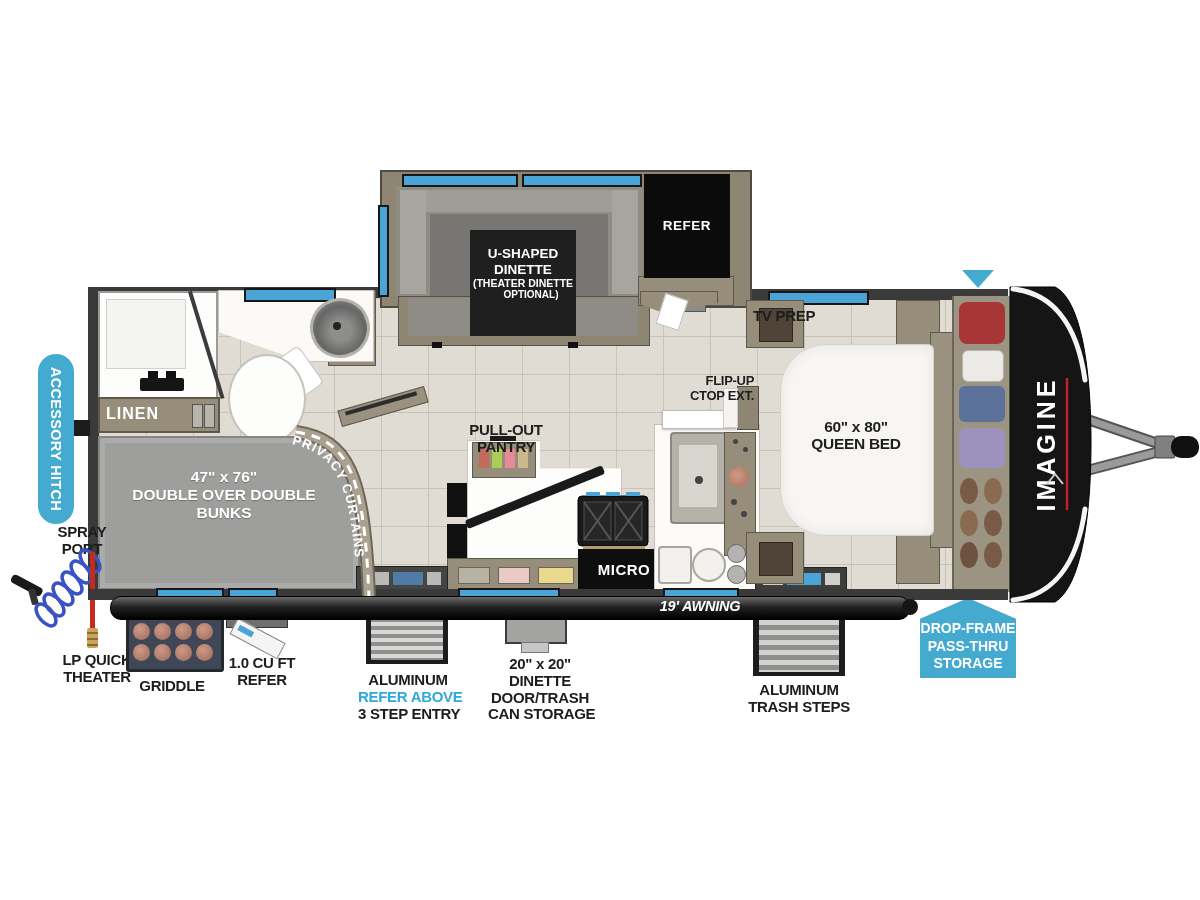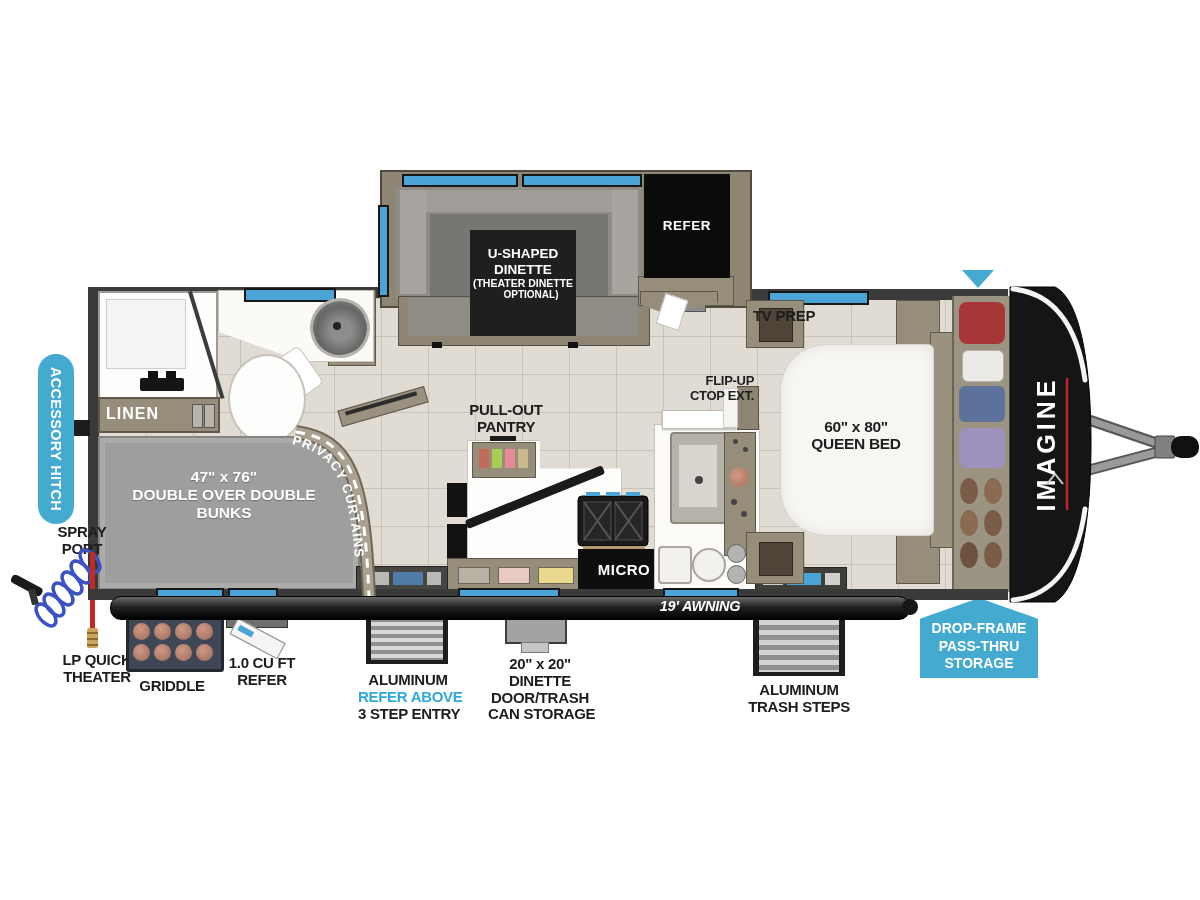--- a/index.html
+++ b/index.html
@@ -197,21 +197,21 @@
               border-radius:46px 6px 6px 46px;box-shadow:inset 0 0 14px rgba(0,0,0,.08);"></div>
   <div class="lbl" style="left:796px;top:418px;width:120px;font-size:15.5px;">
     <div>60" x 80"</div>
     <div>QUEEN BED</div>
   </div>
   <div class="lbl" style="left:753px;top:308px;">TV PREP</div>
   <div class="lbl" style="left:664px;top:374px;width:90px;font-size:13px;text-align:right;">
     <div>FLIP-UP</div>
     <div>CTOP EXT.</div>
   </div>
-  <div class="lbl" style="left:454px;top:402px;width:104px;text-align:center;">
+  <div class="lbl" style="left:454px;top:422px;width:104px;text-align:center;">
     <div>PULL-OUT</div>
     <div>PANTRY</div>
   </div>
 
   <div class="abs" style="left:952px;top:296px;width:56px;height:296px;background:#9c9483;border-left:2px solid #6c665a;">
     <div style="position:absolute;left:5px;top:6px;width:46px;height:42px;background:#a83636;border-radius:8px;"></div>
     <div style="position:absolute;left:8px;top:54px;width:40px;height:30px;background:#eceae6;border:1px solid #b5b2ac;border-radius:6px;"></div>
     <div style="position:absolute;left:5px;top:90px;width:46px;height:36px;background:#5d729a;border-radius:6px;"></div>
     <div style="position:absolute;left:5px;top:132px;width:46px;height:40px;background:#9d92bd;border-radius:8px;"></div>
     <div style="position:absolute;left:6px;top:182px;width:18px;height:26px;background:#7a5b48;border-radius:50%;"></div>
@@ -314,20 +314,20 @@
 
   <div class="abs" style="left:753px;top:610px;width:92px;height:66px;border-left:6px solid #1d1d1d;border-right:6px solid #1d1d1d;border-bottom:4px solid #1d1d1d;box-sizing:border-box;
               background:repeating-linear-gradient(180deg,#d2d2d0 0 5px,#8f8f8d 5px 10px);"></div>
   <div class="lbl" style="left:748px;top:682px;width:102px;">
     <div>ALUMINUM</div>
     <div>TRASH STEPS</div>
   </div>
 
   <div class="abs" style="left:962px;top:270px;width:0;height:0;border-left:16px solid transparent;border-right:16px solid transparent;border-top:18px solid #45aacf;"></div>
 
-  <div class="badge" style="left:920px;top:598px;width:118px;height:80px;font-size:14px;line-height:1.25;padding-top:22px;box-sizing:border-box;
+  <div class="badge" style="left:920px;top:598px;width:96px;height:80px;font-size:14px;line-height:1.25;padding-top:22px;box-sizing:border-box;
               clip-path:polygon(50% 0,100% 26%,100% 100%,0 100%,0 26%);">
     <div>DROP-FRAME</div>
     <div>PASS-THRU</div>
     <div>STORAGE</div>
   </div>
 
 </div>
 
 </body></html>

